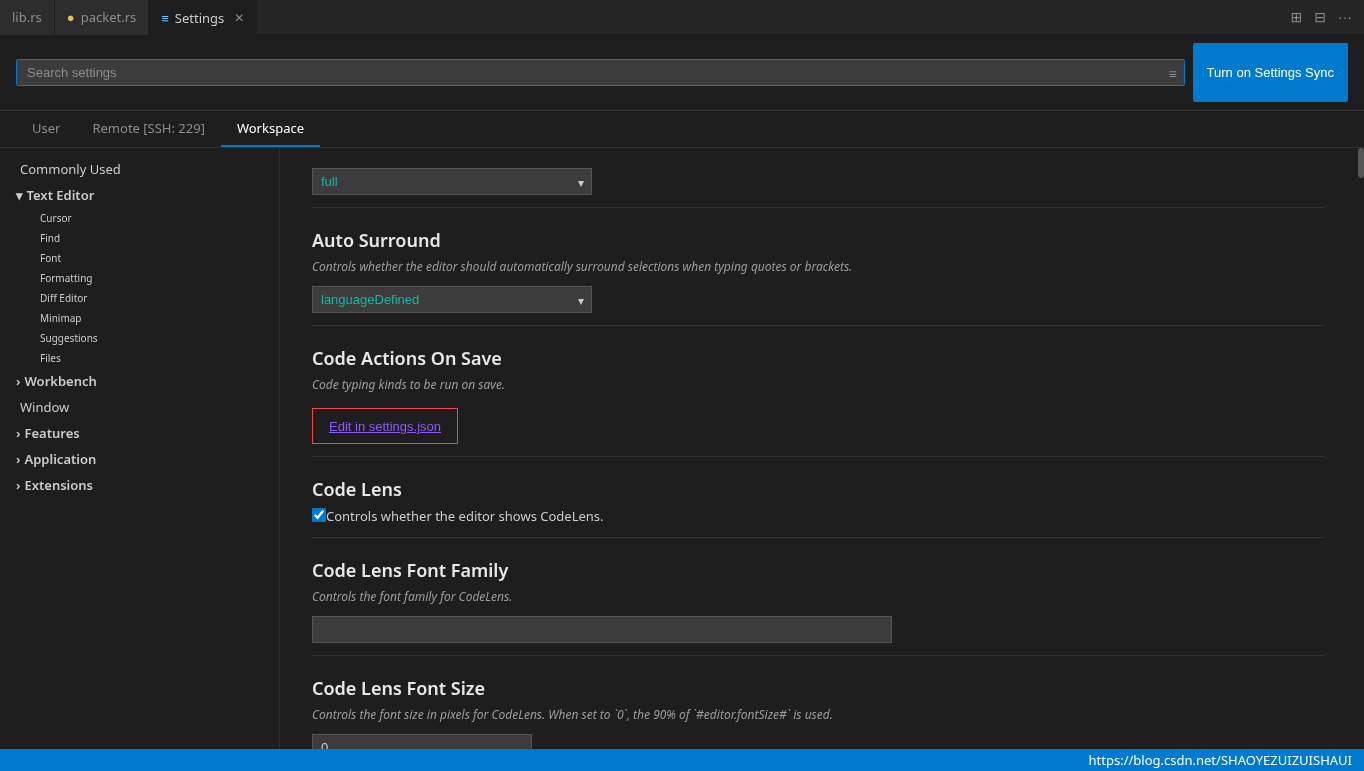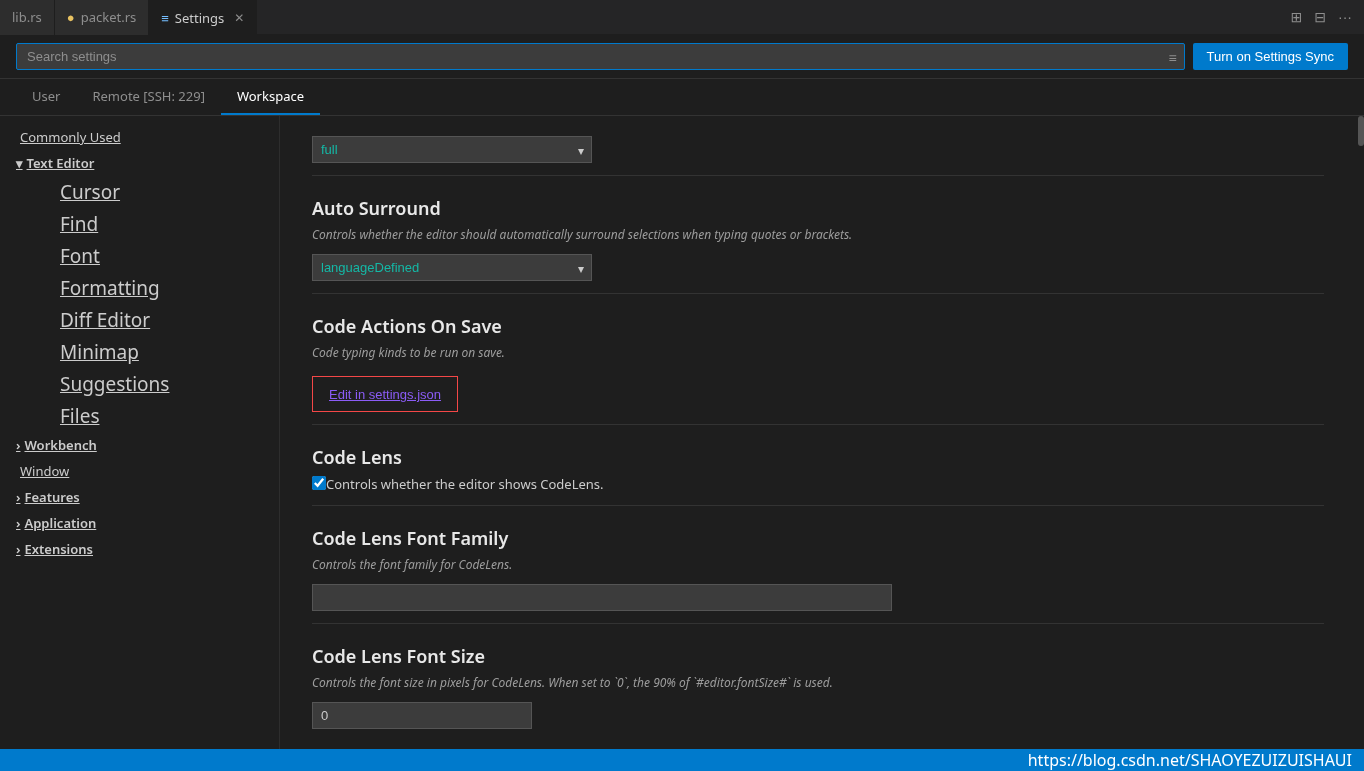--- a/index.html
+++ b/index.html
@@ -98,21 +98,21 @@
       transform: translateY(-50%);
       color: #8e8e8e;
       font-size: 14px;
     }
 
     
     .sync-button {
       background: #007acc;
       color: #ffffff;
       border: none;
-      padding: 6px 14px;
+      padding: 22px 14px;
       font-size: 13px;
       cursor: pointer;
       white-space: nowrap;
       border-radius: 2px;
     }
 
     
     .settings-tabs {
       display: flex;
       align-items: center;
@@ -143,21 +143,20 @@
     }
 
     
     .sidebar {
       width: 280px;
       background: #1e1e1e;
       overflow-y: auto;
       flex-shrink: 0;
       padding: 8px 0;
       border-right: 1px solid #2d2d2d;
-      text-decoration: underline;
     }
     .sidebar::-webkit-scrollbar { width: 6px; }
     .sidebar::-webkit-scrollbar-track { background: #1e1e1e; }
     .sidebar::-webkit-scrollbar-thumb { background: #555; }
 
     .sidebar-item {
       display: flex;
       align-items: center;
       padding: 4px 16px 4px 20px;
       font-size: 13px;
@@ -171,22 +170,22 @@
       padding: 4px 16px;
       font-size: 13px;
       font-weight: 600;
       color: #cccccc;
       cursor: pointer;
       gap: 4px;
     }
     .sidebar-child-item {
       display: flex;
       align-items: center;
-      padding: 3px 16px 3px 60px;
-      font-size: 19px;
+      padding: 3px 16px 3px 40px;
+      font-size: 10px;
       color: #cccccc;
       cursor: pointer;
     }
 
     
     .content-area {
       flex: 1;
       overflow-y: auto;
       padding: 0 32px 32px 32px;
       background: #1e1e1e;
@@ -330,21 +329,21 @@
       color: #ffffff;
       font-size: 12px;
       padding: 2px 12px;
       display: flex;
       align-items: center;
       justify-content: flex-end;
       flex-shrink: 0;
       height: 22px;
     }
     .status-bar-text {
-      font-size: 16px;
+      font-size: 13px;
     }
   </style>
 </head>
 <body>
 
 <div class="tab-bar">
   <div class="tab">
     <span>lib.rs</span>
   </div>
   <div class="tab">

